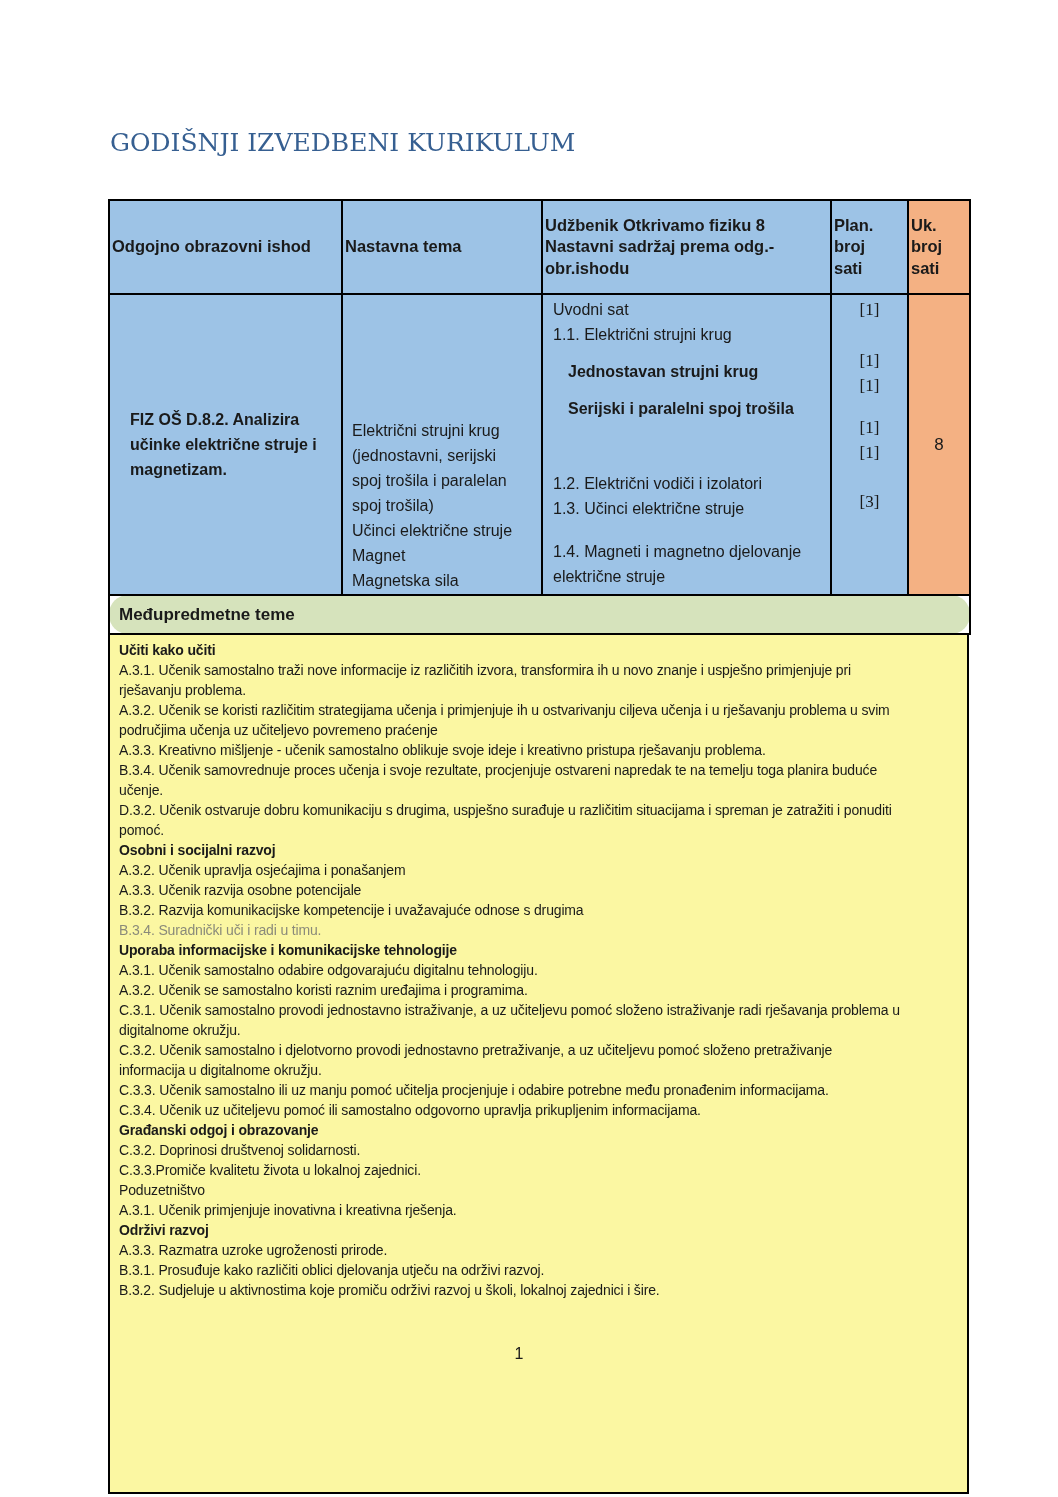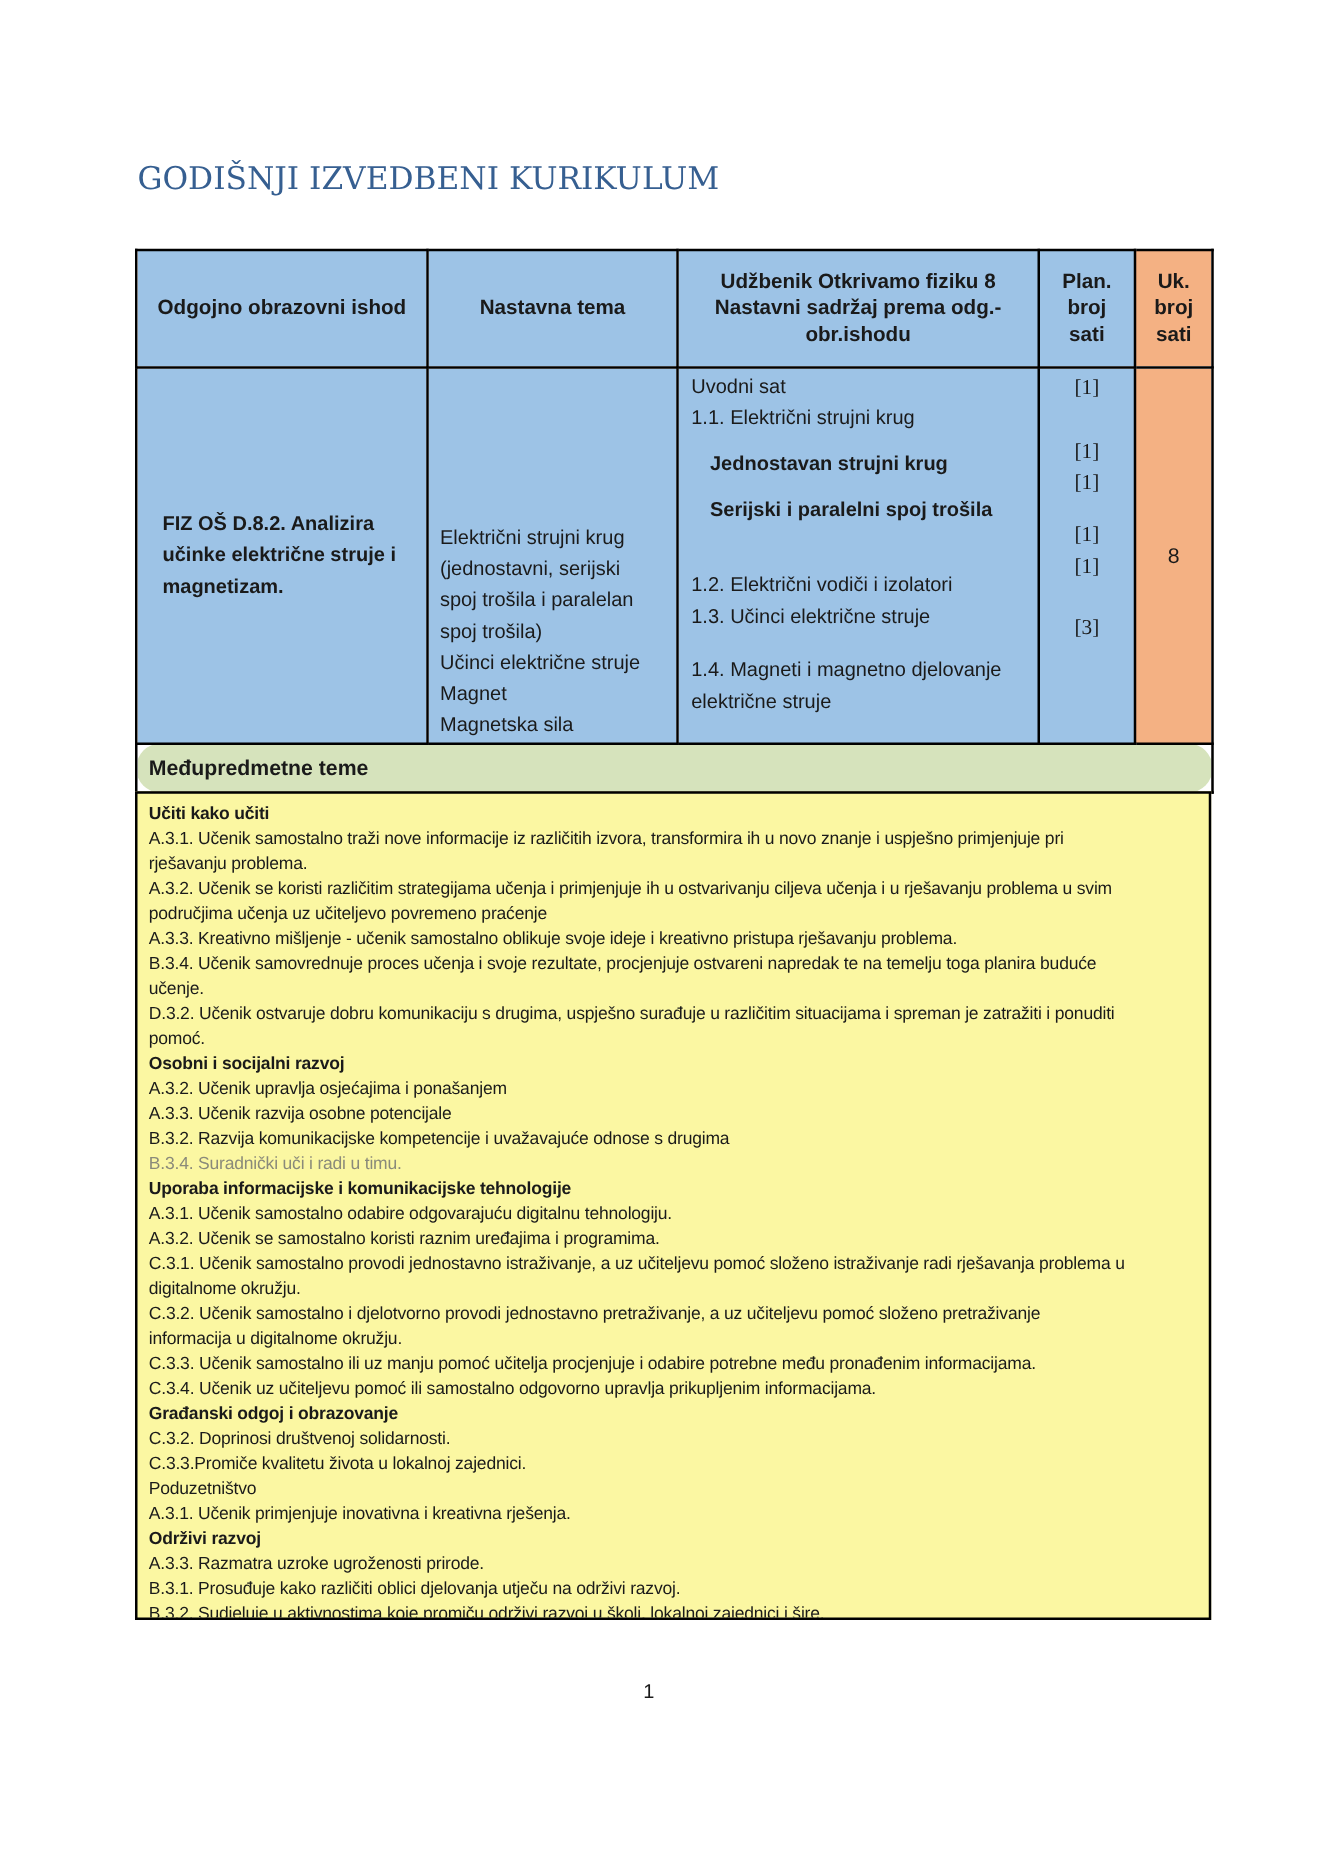--- a/index.html
+++ b/index.html
@@ -29,21 +29,21 @@
     border:2px solid #000000;
     box-sizing:border-box;
     overflow:hidden;
   }
   .bg-blue{background:#9dc3e6;}
   .bg-orange{background:#f4b183;}
   .bg-green{background:#d6e3bc;}
   th.hcell{
     height:80px;
     font-size:16.5px;font-weight:bold;
-    text-align:center;vertical-align:middle;
+    text-align:left;vertical-align:middle;
     white-space:pre-line;line-height:1.3;
     padding:14px 2px;
   }
   td.c-outcome{
     height:301px;
     font-size:16px;font-weight:bold;line-height:25px;
     vertical-align:middle;padding:0 6px 0 20px;
     white-space:pre-line;
   }
   td.c-topic{
@@ -68,21 +68,21 @@
     height:39px;
     font-size:17px;font-weight:bold;
     vertical-align:middle;padding:0 0 0 9px;border-radius:19px;
   }
   .li{white-space:pre-line;}
   .li.ind{padding-left:15px;font-weight:bold;}
   .li.b{font-weight:bold;}
   .li.mut{color:#8a8a7a;font-weight:normal;}
   .themes-box{
     box-sizing:border-box;
-    width:861px;height:663px;
+    width:861px;height:861px;
     margin-top:-2px;
     border:2px solid #000000;
     background:#fbf7a2;
     padding:5px 8px 0 9px;
     font-size:14px;line-height:20px;
     letter-spacing:-0.15px;
     overflow:hidden;
   }
   .page-number{
     position:absolute;left:0;right:20px;top:1345px;
@@ -130,21 +130,21 @@
 spoj trošila i paralelan
 spoj trošila)
 Učinci električne struje
 Magnet
 Magnetska sila</td>
           <td class="c-content bg-blue">
               <div class="li">Uvodni sat</div>
               <div class="li">1.1. Električni strujni krug</div>
               <div class="li ind" style="margin-top: 12px;">Jednostavan strujni krug</div>
               <div class="li ind" style="margin-top: 12px;">Serijski i paralelni spoj trošila</div>
-              <div class="li" style="margin-top: 35px;">1.2. Električni vodiči i izolatori</div>
+              <div class="li" style="margin-top: 50px;">1.2. Električni vodiči i izolatori</div>
               <div class="li">1.3. Učinci električne struje</div>
               <div class="li" style="margin-top: 18px;">1.4. Magneti i magnetno djelovanje
 električne struje</div>
             </td>
           <td class="c-planned bg-blue">
               <div class="li">[1]</div>
               <div class="li" style="margin-top: 26px;">[1]</div>
               <div class="li">[1]</div>
               <div class="li" style="margin-top: 17px;">[1]</div>
               <div class="li">[1]</div>

